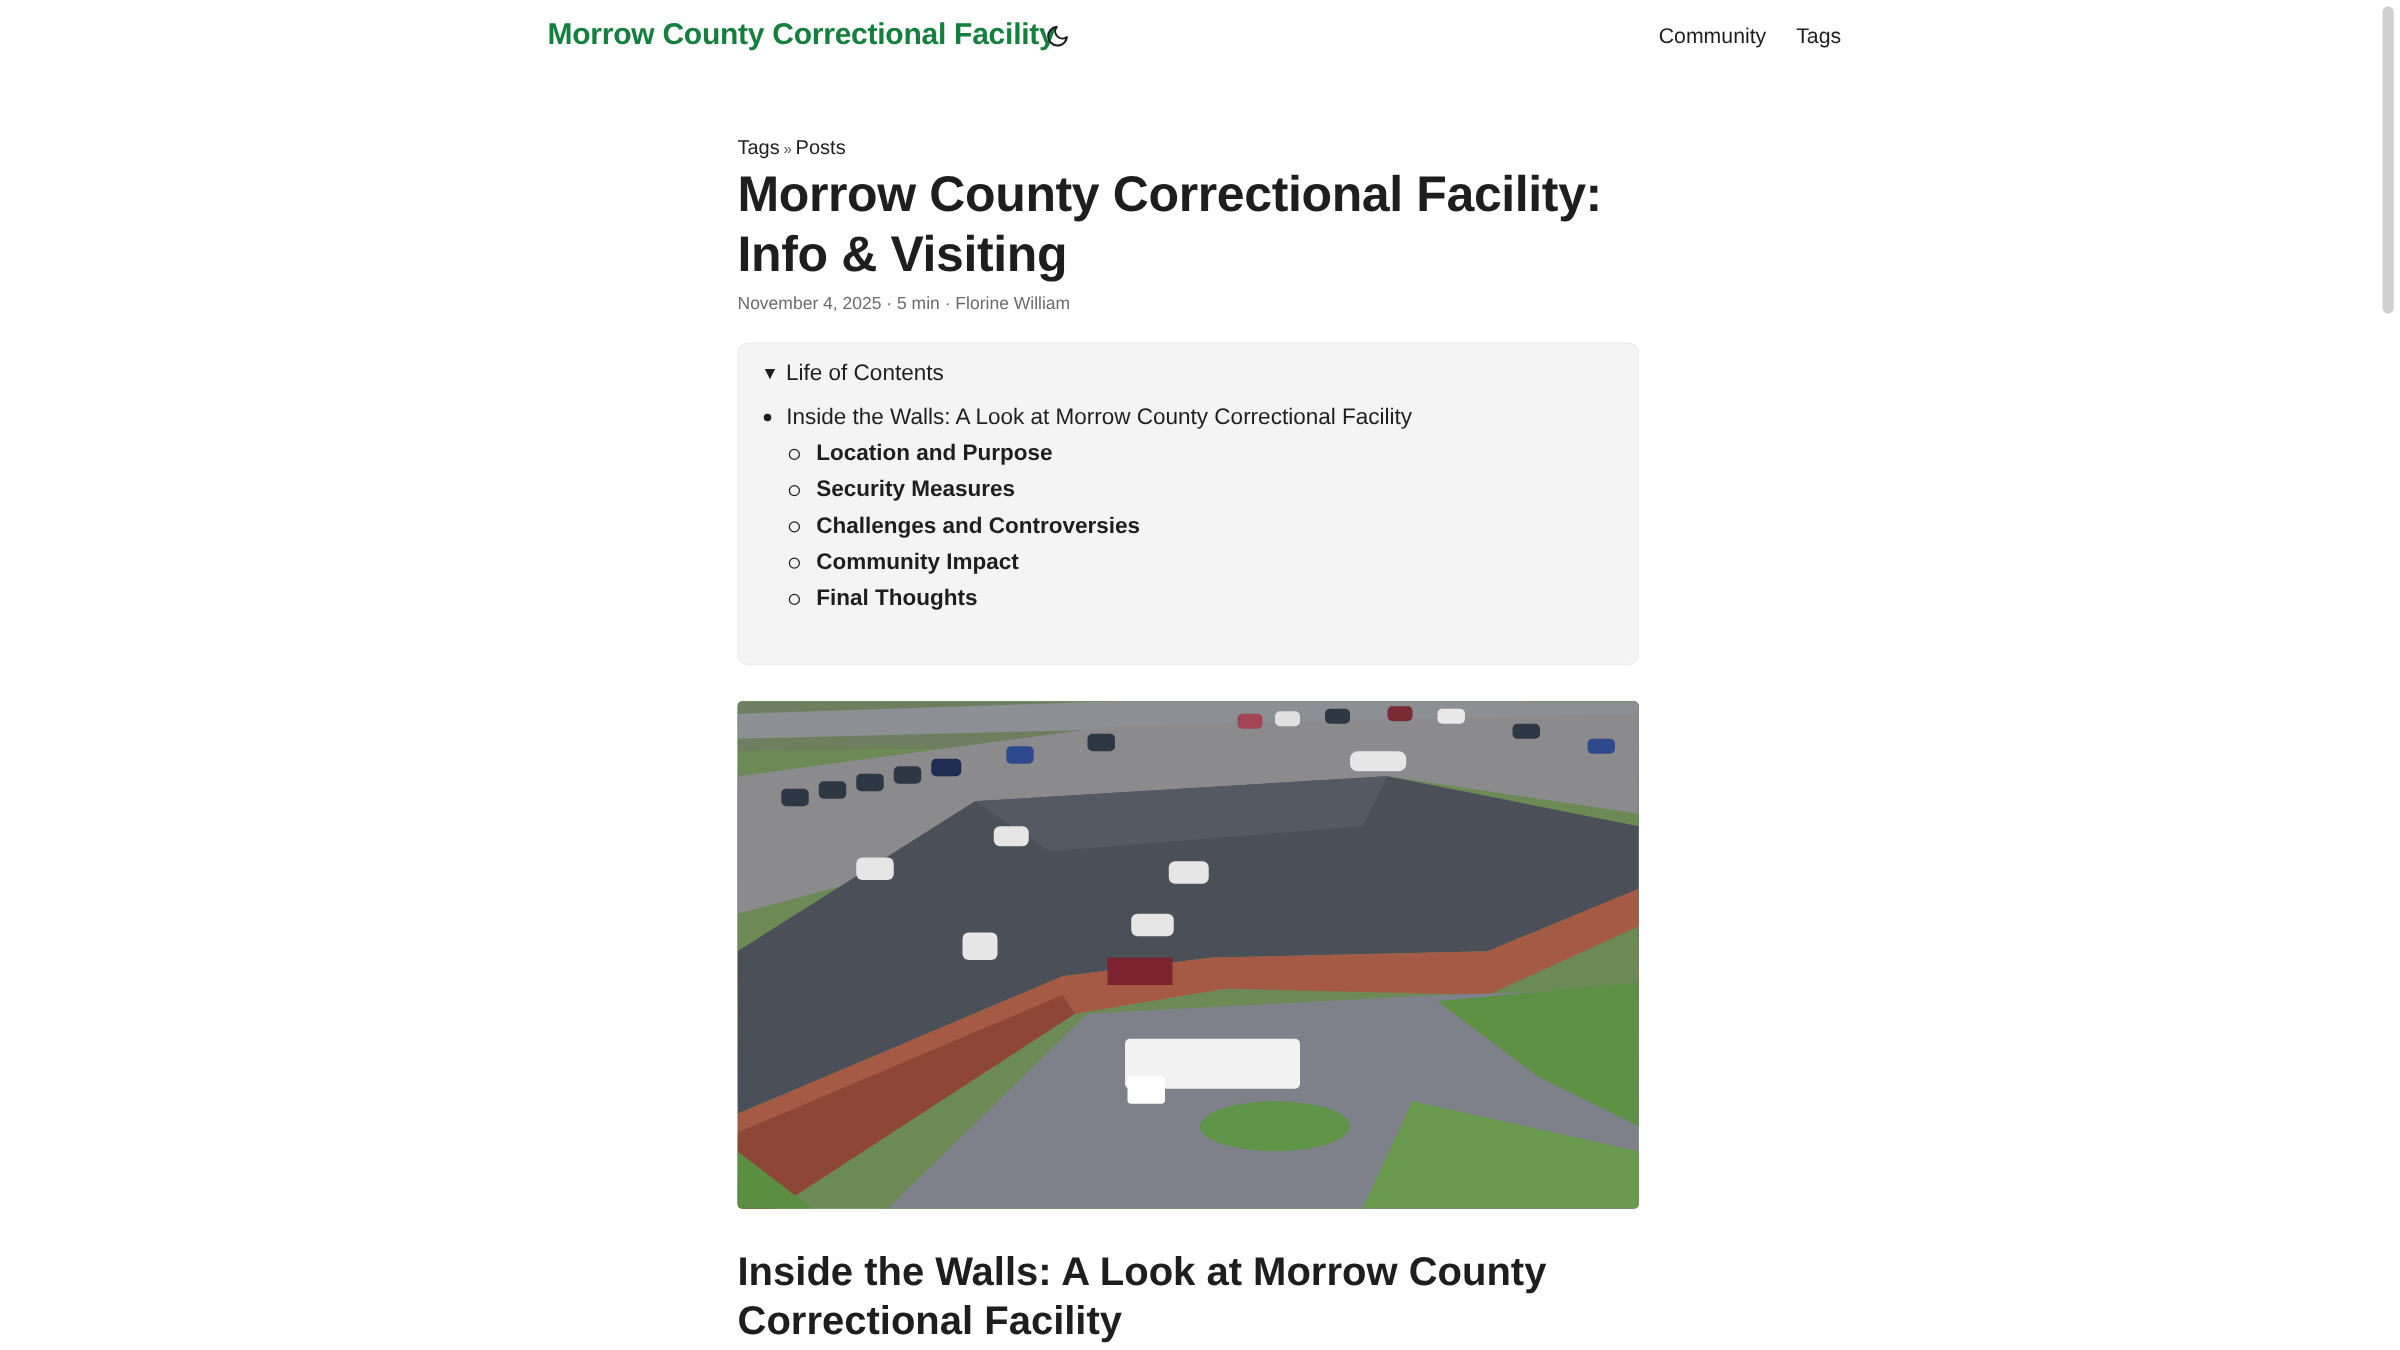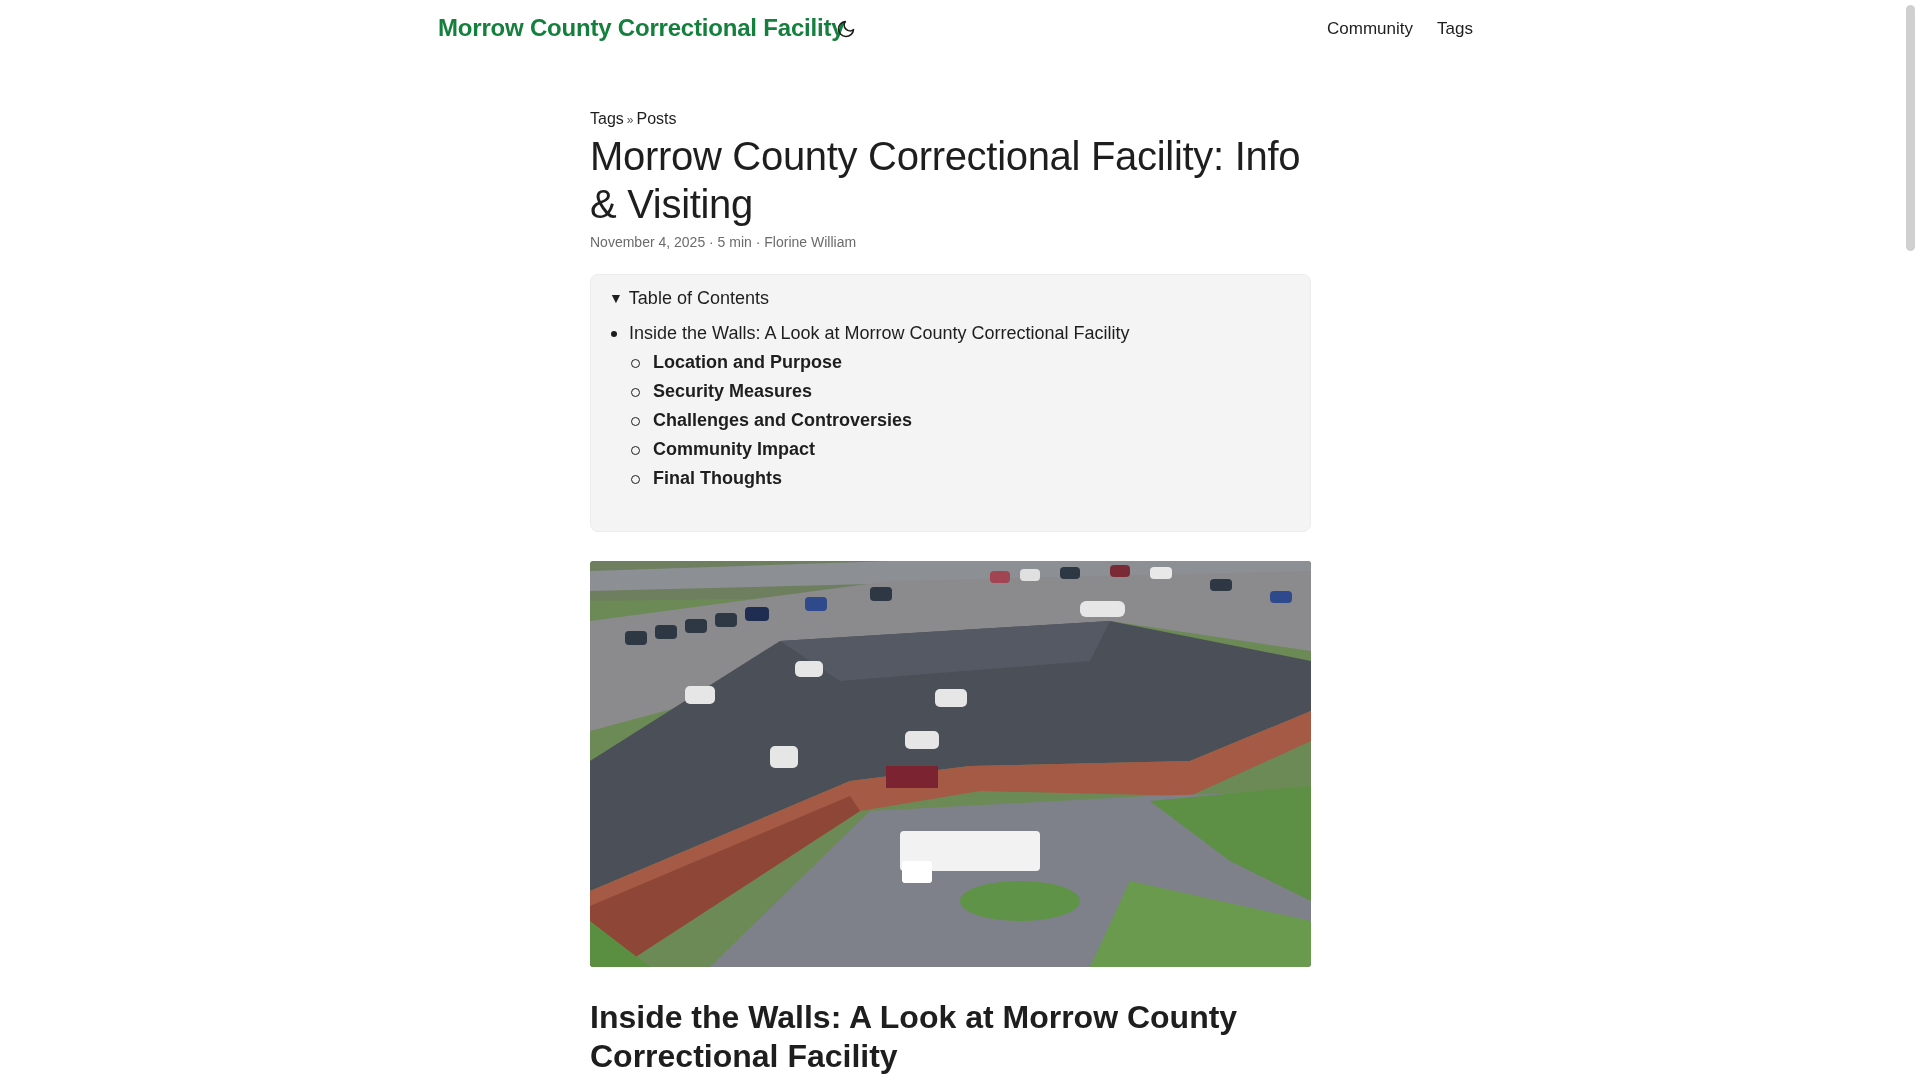--- a/index.html
+++ b/index.html
@@ -19,21 +19,21 @@
   .nav {
     position: absolute; top: 19px; left: 1327px; display: flex; gap: 24px; font-size: 17px;
   }
   .nav a { color: #1e1e1e; text-decoration: none; }
 
   .main { position: absolute; left: 590px; top: 0; width: 721px; }
   .breadcrumb { position: absolute; top: 110px; font-size: 16px; color: #1e1e1e; white-space: nowrap; }
   .breadcrumb a { color: #1e1e1e; text-decoration: none; }
   .breadcrumb .sep { font-size: 12px; color: #555; margin: 0 3px; }
   .post-title {
-    position: absolute; top: 132px; width: 721px; font-size: 40px; font-weight: 400;
+    position: absolute; top: 132px; width: 721px; font-size: 40px; font-weight: 700;
     line-height: 48px; color: #1e1e1e; letter-spacing: -0.3px;
   }
   .post-meta { position: absolute; top: 234px; font-size: 14px; color: #6b6b6b; white-space: nowrap; text-align: right; }
 
   .toc {
     position: absolute; top: 274px; width: 721px; height: 258px;
     background: #f4f4f4; border: 1px solid #ececec; border-radius: 8px;
     padding: 10px 18px;
   }
   .toc-summary { font-size: 18px; line-height: 26px; color: #1e1e1e; cursor: pointer; display: flex; align-items: center; }
@@ -86,21 +86,21 @@
     <a>Tags</a><span class="sep">»</span><a>Posts</a>
   </div>
 
   <h1 class="post-title">Morrow County Correctional Facility: Info &amp; Visiting</h1>
 
   <div class="post-meta">November 4, 2025 · 5 min · Florine William</div>
 
   <details class="toc" open="">
     <summary class="toc-summary" style="list-style:none;">
       <span class="tri">▼</span>
-      <span>Table of Contents</span>
+      <span>Life of Contents</span>
     </summary>
     <ul class="toc-top">
       <li>
         <a>Inside the Walls: A Look at Morrow County Correctional Facility</a>
         <ul class="toc-sub">
           <li><a>Location and Purpose</a></li>
           <li><a>Security Measures</a></li>
           <li><a>Challenges and Controversies</a></li>
           <li><a>Community Impact</a></li>
           <li><a>Final Thoughts</a></li>

